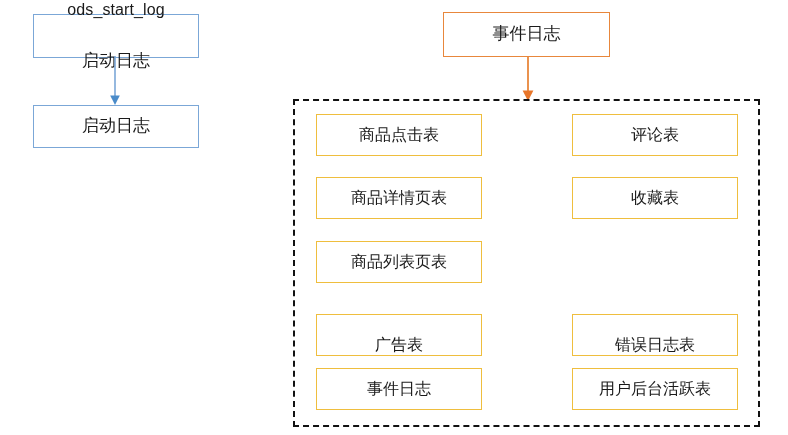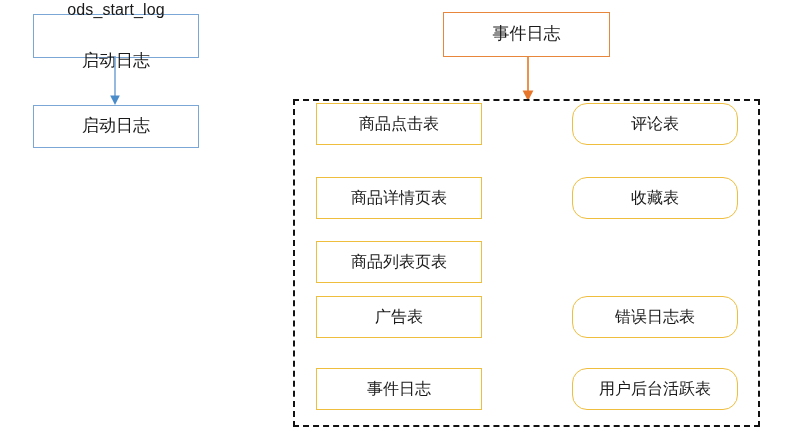--- a/index.html
+++ b/index.html
@@ -108,25 +108,25 @@
   
   .node-yellow {
     border: 1.8px solid #EFBE3E;
   }
   .tbl {
     width: 166px;
     height: 42px;
     font-size: 16px;
   }
   .col-left  { left: 316px; }
-  .col-right { left: 572px; border-radius: 15px; }
-  .row0 { top: 103px; }
+  .col-right { left: 572px; }
+  .row0 { top: 114px; }
   .row1 { top: 177px; }
   .row2 { top: 241px; }
-  .row3 { top: 296px; }
+  .row3 { top: 314px; justify-content: flex-end; }
   .row4 { top: 368px; }
 </style>
 </head>
 <body>
 
 <div id="canvas">
 
   <div class="node node-blue" id="node-ods-start-log">
     <div class="line-en">ods_start_log</div>
     <div class="line-cn">启动日志</div>

